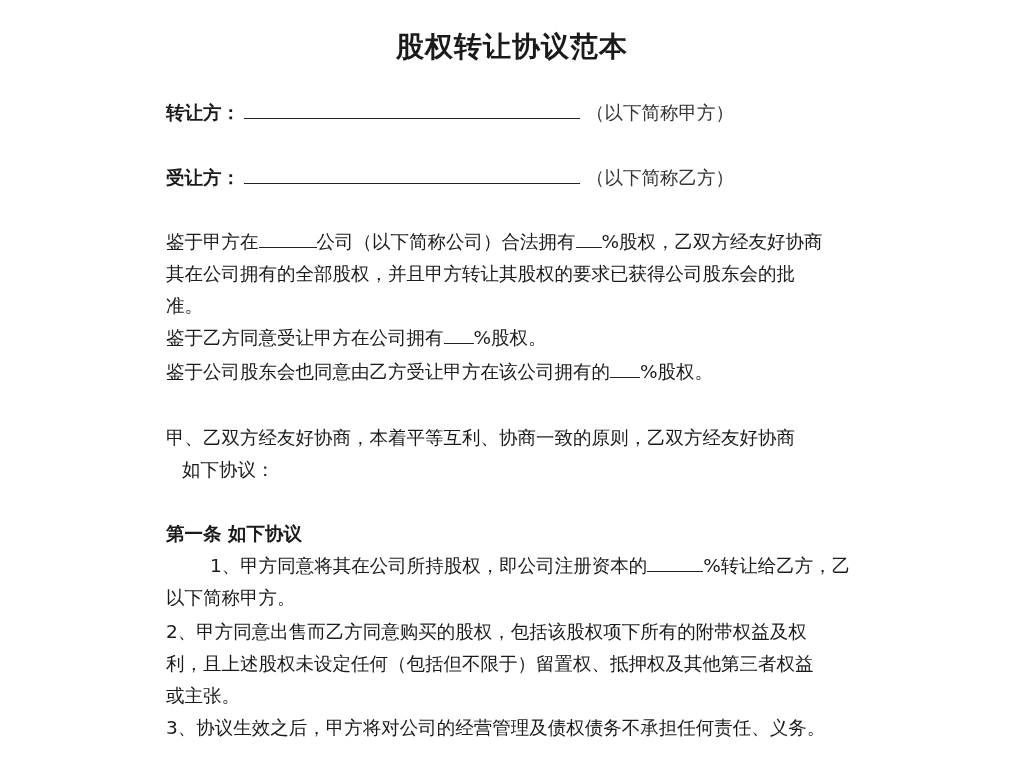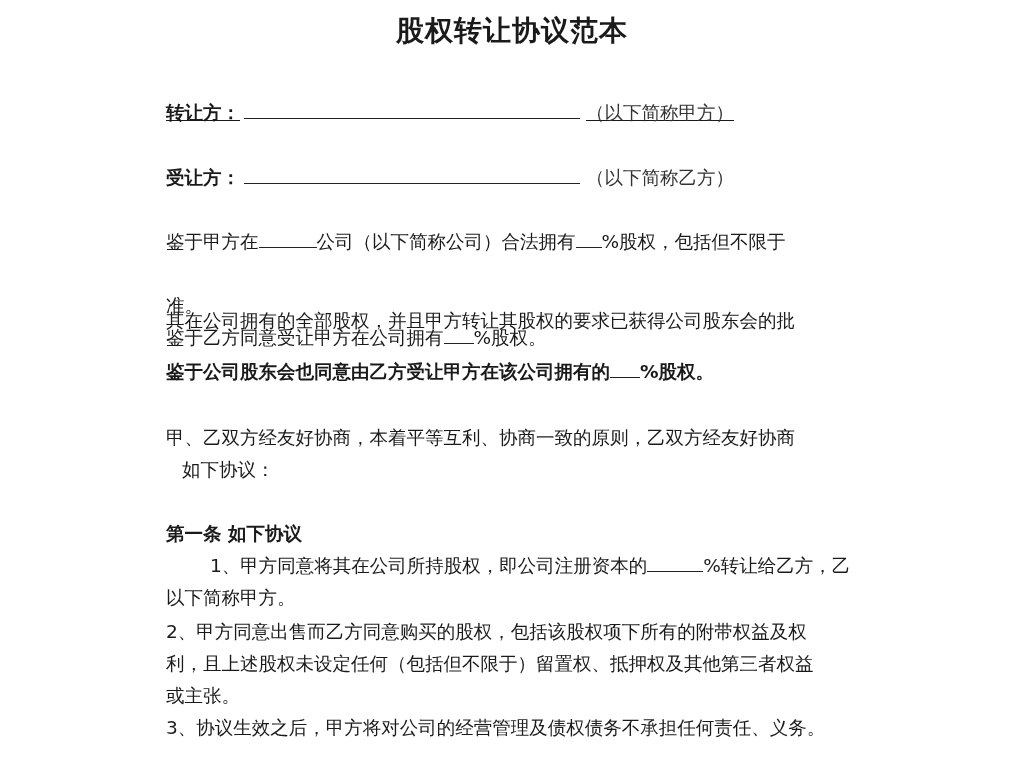--- a/index.html
+++ b/index.html
@@ -1,49 +1,49 @@
 <!DOCTYPE html>
 <html><head>
   <meta charset="utf-8">
   <style>
     html, body { margin: 0; padding: 0; background: #ffffff; }
     body { width: 1024px; height: 768px; position: relative; overflow: hidden;
            font-family: "DejaVu Sans", "Liberation Sans", sans-serif; color: #1a1a1a; }
-    .title { position: absolute; top: 12px; left: 0; width: 1024px; text-align: center;
+    .title { position: absolute; top: 28px; left: 0; width: 1024px; text-align: center;
              font-size: 28px; font-weight: bold; letter-spacing: 1px; font-family: "DejaVu Serif", serif; }
     .line { position: absolute; left: 166px; font-size: 18.5px; white-space: nowrap; line-height: 24px; }
     .bold { font-weight: bold; }
     .party-label { font-weight: bold; }
     .blank-long { display: inline-block; width: 336px; border-bottom: 1.5px solid #222; height: 18px; vertical-align: baseline; margin: 0 6px 0 4px; }
     .blank { display: inline-block; border-bottom: 1.2px solid #222; height: 16px; vertical-align: baseline; }
     .paren { color: #333; }
   </style>
 </head>
 <body>
 
 <div>
 
   <div class="title">股权转让协议范本</div>
 
-  <div class="line" style="top:100px;text-decoration:underline;">
+  <div class="line" style="top:100px;">
     <span class="party-label">转让方：</span><span class="blank-long"></span><span class="paren">（以下简称甲方）</span>
   </div>
   <div class="line" style="top:165px;">
     <span class="party-label">受让方：</span><span class="blank-long"></span><span class="paren">（以下简称乙方）</span>
   </div>
 
   <div class="line" style="top:230px;">
-    <span>鉴于甲方在</span><span class="blank" style="width:58px;"></span><span>公司（以下简称公司）合法拥有</span><span class="blank" style="width:26px;"></span><span>%股权，包括但不限于</span>
+    <span>鉴于甲方在</span><span class="blank" style="width:58px;"></span><span>公司（以下简称公司）合法拥有</span><span class="blank" style="width:26px;"></span><span>%股权，乙双方经友好协商</span>
   </div>
-  <div class="line" style="top:262px;margin-top:47px;">其在公司拥有的全部股权，并且甲方转让其股权的要求已获得公司股东会的批</div>
+  <div class="line" style="top:262px;">其在公司拥有的全部股权，并且甲方转让其股权的要求已获得公司股东会的批</div>
   <div class="line" style="top:294px;">准。</div>
   <div class="line" style="top:326px;">
     <span>鉴于乙方同意受让甲方在公司拥有</span><span class="blank" style="width:30px;"></span><span>%股权。</span>
   </div>
-  <div class="line" style="top:360px;font-weight:bold;">
+  <div class="line" style="top:360px;">
     <span>鉴于公司股东会也同意由乙方受让甲方在该公司拥有的</span><span class="blank" style="width:30px;"></span><span>%股权。</span>
   </div>
 
   <div class="line" style="top:426px;">甲、乙双方经友好协商，本着平等互利、协商一致的原则，乙双方经友好协商</div>
   <div class="line" style="top:458px;margin-left:16px;">如下协议：</div>
 
   <div class="line bold" style="top:522px;">第一条  如下协议</div>
   <div class="line" style="top:554px;margin-left:44px;">
     <span>1、甲方同意将其在公司所持股权，即公司注册资本的</span><span class="blank" style="width:56px;"></span><span>%转让给乙方，乙</span>
   </div>

